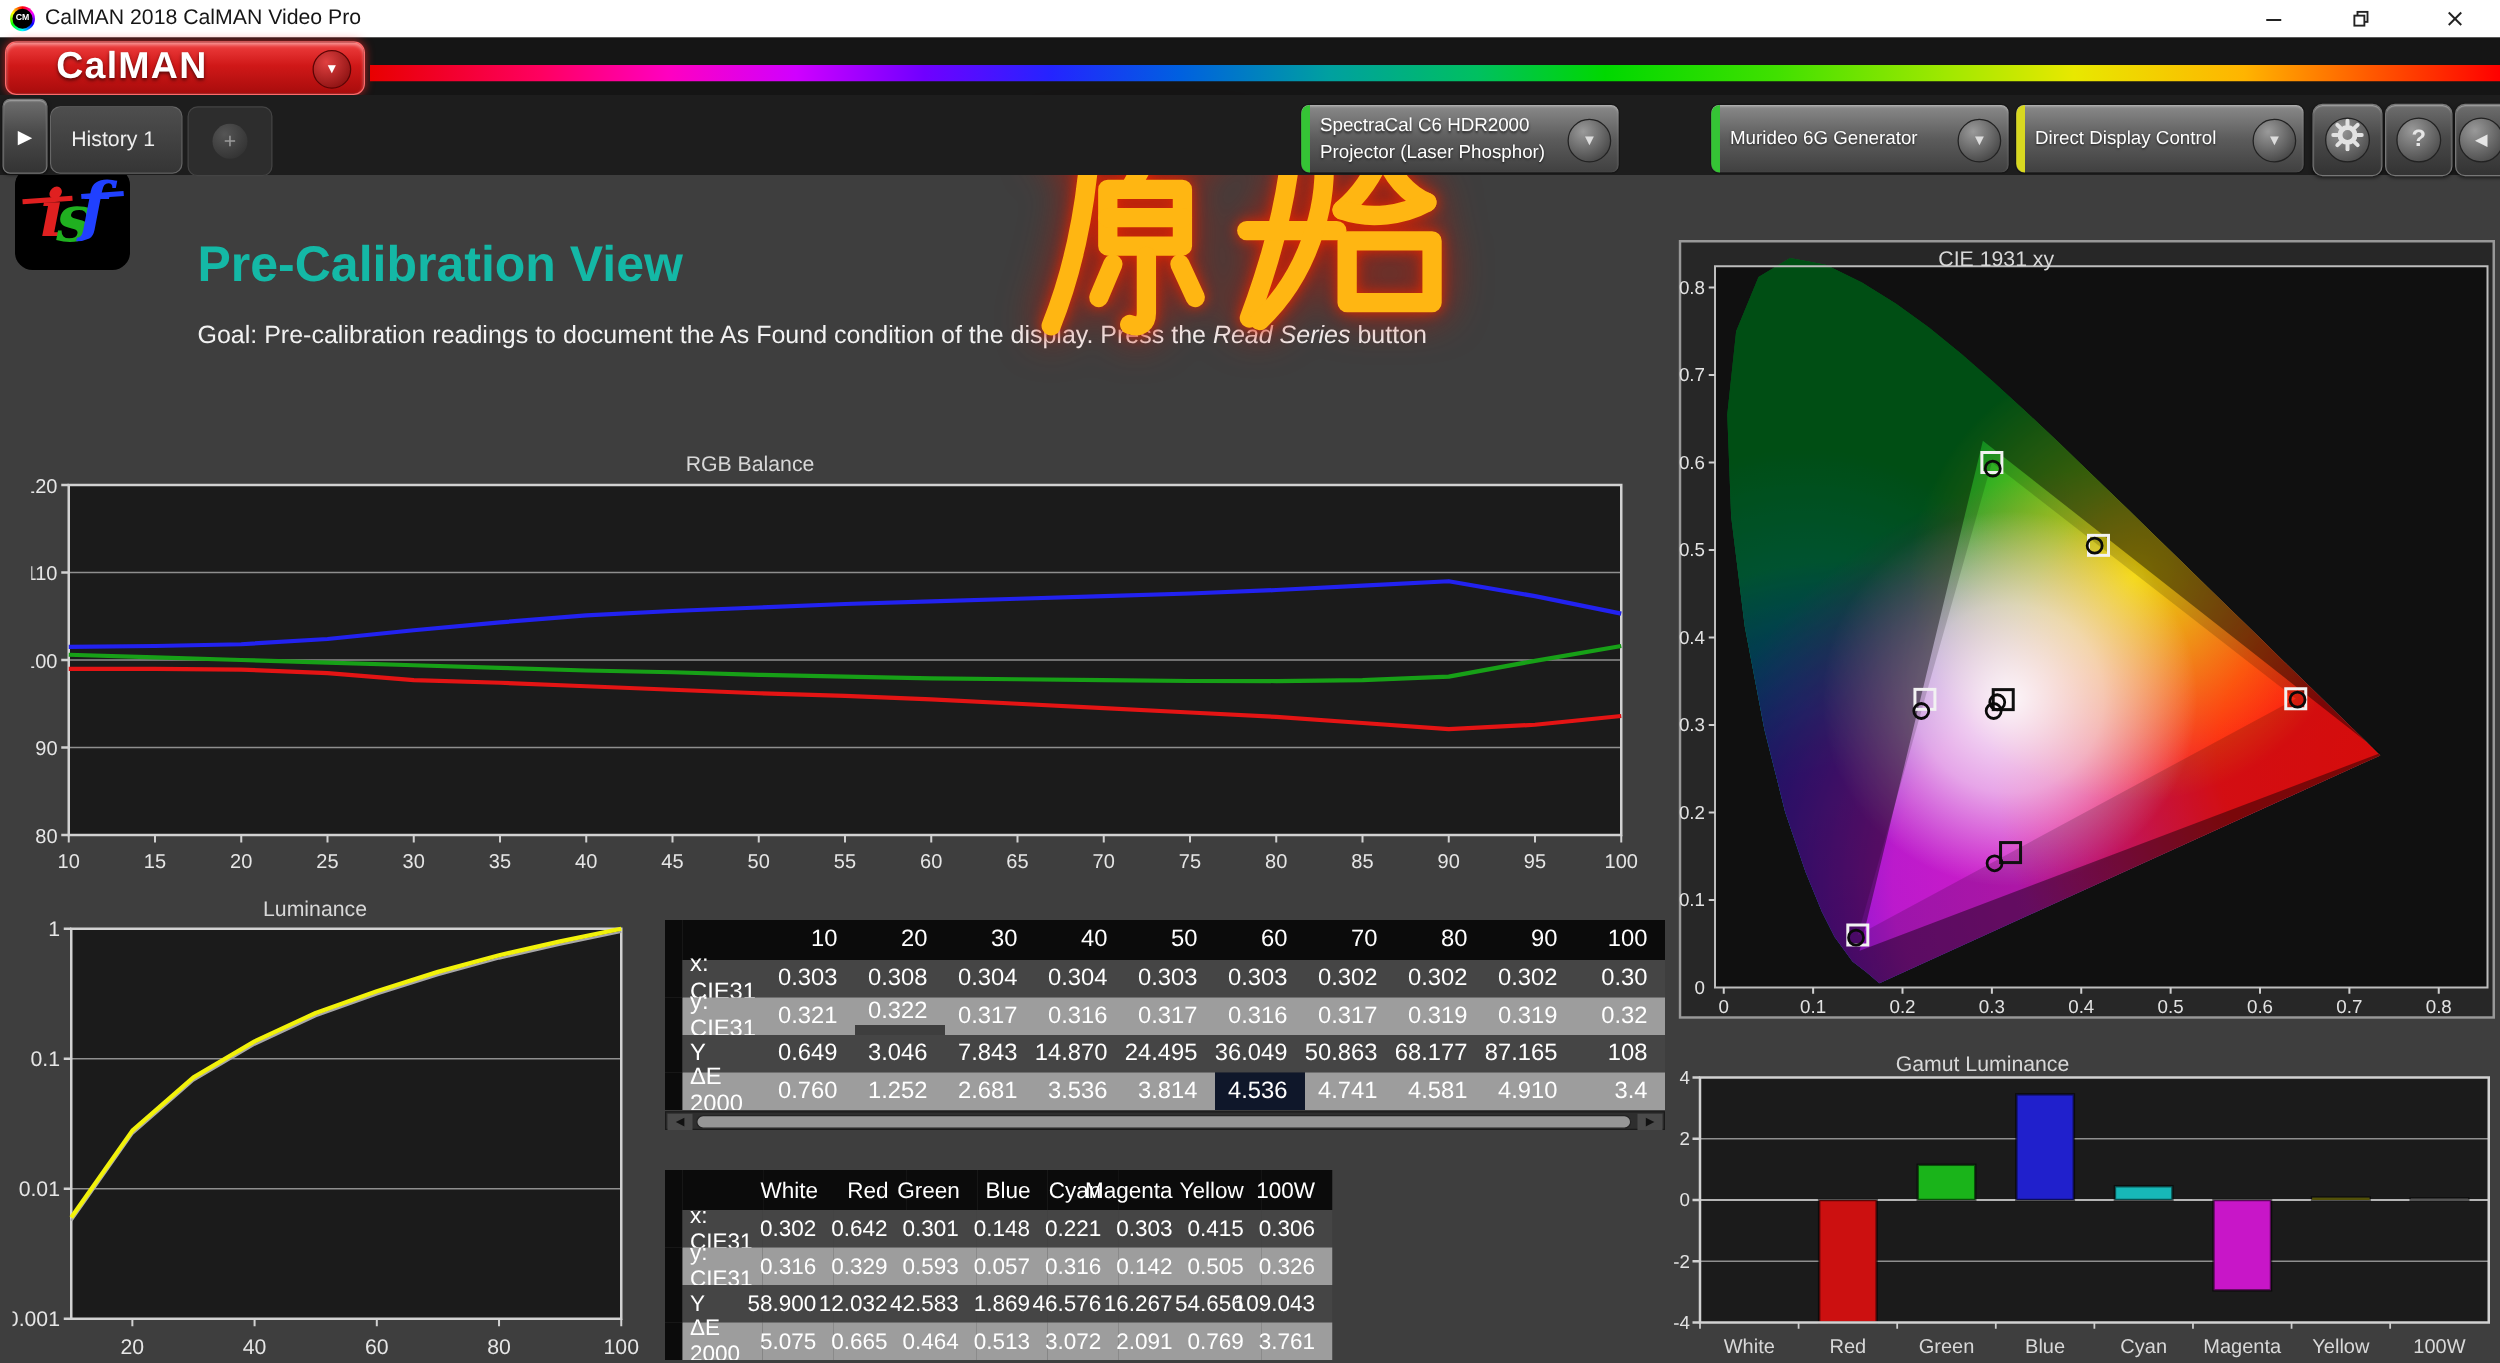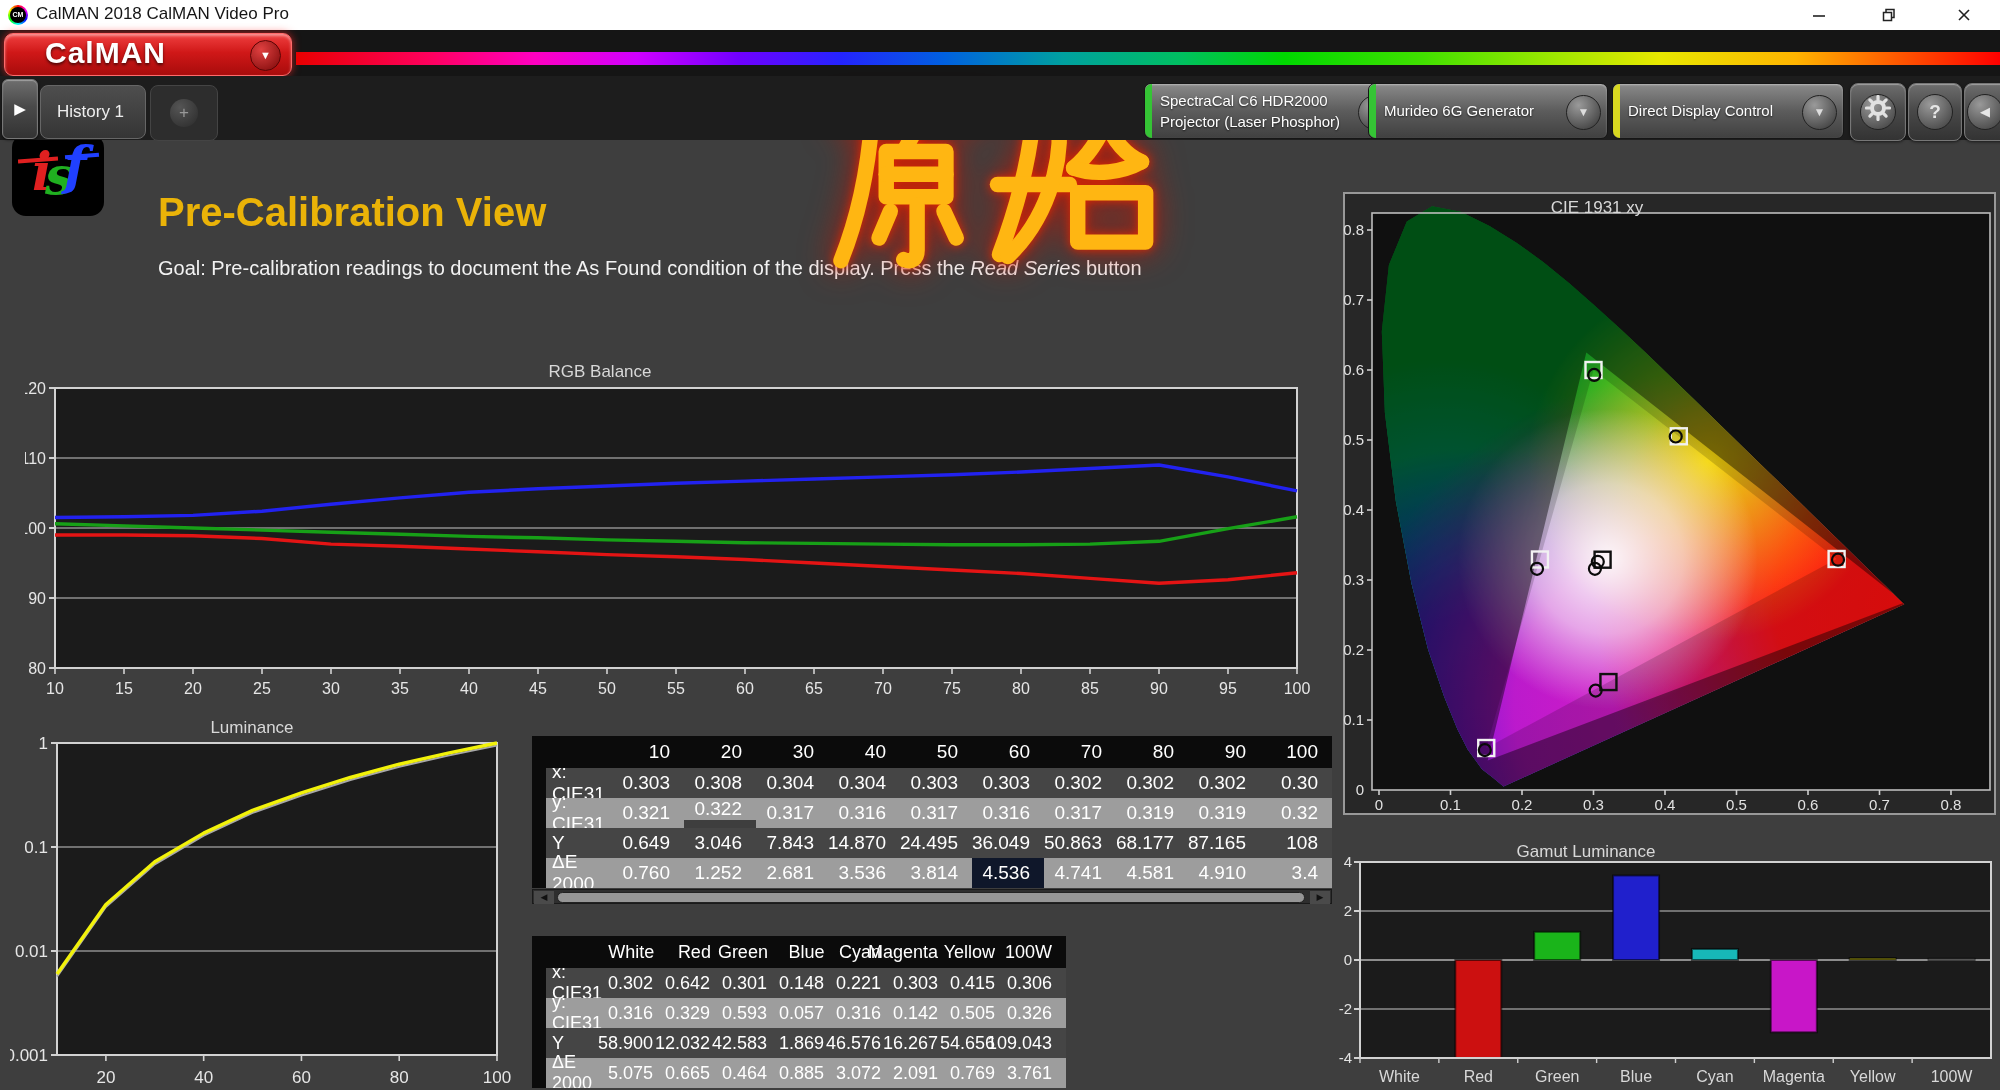--- a/index.html
+++ b/index.html
@@ -50,21 +50,21 @@
           color:#ddd;font-size:12px;text-align:center;line-height:33px;}
   .utilbtn{top:7px;height:56px;border-radius:8px;display:flex;align-items:center;justify-content:center;}
   .utilknob{width:34px;height:34px;border-radius:50%;background:radial-gradient(circle at 35% 28%,#999,#3a3a3a);
           border:1px solid #222;color:#e6e6e6;font-size:19px;font-weight:bold;text-align:center;line-height:34px;}
   
   #isf-logo{left:12px;top:134px;width:92px;height:82px;background:#000;border-radius:14px;z-index:4;
           font-family:"DejaVu Serif","Liberation Serif",serif;font-style:italic;font-weight:bold;}
   #isf-logo .l{position:absolute;font-size:52px;line-height:52px;}
   #isf-line-r{position:absolute;left:6px;top:24px;width:40px;height:4px;background:#e02020;transform:rotate(-4deg);}
   #isf-line-b{position:absolute;right:5px;top:20px;width:34px;height:4px;background:#2040ff;transform:rotate(-4deg);}
-  #page-title{left:158px;top:190px;font-size:40px;font-weight:bold;color:#eab308;z-index:4;}
+  #page-title{left:158px;top:190px;font-size:40px;font-weight:bold;color:#14b8a6;z-index:4;}
   #goal{left:158px;top:253px;font-size:20px;color:#f2f2f2;line-height:31px;z-index:4;width:1180px;}
   #watermark{left:828px;top:98px;z-index:5;
      filter:drop-shadow(0 0 5px rgba(230,40,0,.95)) drop-shadow(0 0 16px rgba(200,20,0,.8));}
   .srtext{position:absolute;width:1px;height:1px;overflow:hidden;opacity:0;}
   
   .chart-title{position:absolute;color:#d8d8d8;font-size:17px;text-align:center;z-index:3;}
   #cie-panel{left:1343px;top:192px;width:653px;height:623px;background:#272727;border:2px solid #989898;
              box-sizing:border-box;}
   
   .tbl{position:absolute;color:#fff;}
@@ -116,21 +116,21 @@
   <div class="abs raised" id="tab-expander">
     <span>▶</span>
   </div>
   <div class="abs" id="tab-history">
     <span>History 1</span>
   </div>
   <div class="abs" id="tab-add">
     <div>+</div>
   </div>
 
-  <div class="abs devbtn" style="left:1144px;width:256px">
+  <div class="abs devbtn" style="left:1040px;width:256px">
     <div class="devstripe" style="background: rgb(53, 196, 53);"></div>
     <div class="devtext" style="top:7px">SpectraCal C6 HDR2000</div>
     <div class="devtext" style="top:28px">Projector (Laser Phosphor)</div>
     <div class="devknob">▼</div>
   </div>
   <div class="abs devbtn" style="left:1368px;width:240px">
     <div class="devstripe" style="background: rgb(53, 196, 53);"></div>
     <div class="devtext" style="top:17px">Murideo 6G Generator</div>
     <div class="devknob">▼</div>
   </div>
@@ -549,19 +549,19 @@
       <div class="tcell " style="width: 57px; height: 30px; font-size: 18px; background: rgb(69, 69, 69);">16.267</div>
       <div class="tcell " style="width: 57px; height: 30px; font-size: 18px; background: rgb(69, 69, 69);">54.656</div>
       <div class="tcell " style="width: 57px; height: 30px; font-size: 18px; background: rgb(69, 69, 69);">109.043</div>
     </div>
     <div class="trow">
       <div class="tcell tblack" style="width: 12px; height: 30px; font-size: 18px;"></div>
       <div class="tcell tlabel" style="width: 66px; height: 30px; font-size: 18px; background: rgb(157, 157, 157);">ΔE 2000</div>
       <div class="tcell " style="width: 57px; height: 30px; font-size: 18px; background: rgb(157, 157, 157);">5.075</div>
       <div class="tcell " style="width: 57px; height: 30px; font-size: 18px; background: rgb(157, 157, 157);">0.665</div>
       <div class="tcell " style="width: 57px; height: 30px; font-size: 18px; background: rgb(157, 157, 157);">0.464</div>
-      <div class="tcell " style="width: 57px; height: 30px; font-size: 18px; background: rgb(157, 157, 157);">0.885</div>
+      <div class="tcell " style="width: 57px; height: 30px; font-size: 18px; background: rgb(157, 157, 157);">0.513</div>
       <div class="tcell " style="width: 57px; height: 30px; font-size: 18px; background: rgb(157, 157, 157);">3.072</div>
       <div class="tcell " style="width: 57px; height: 30px; font-size: 18px; background: rgb(157, 157, 157);">2.091</div>
       <div class="tcell " style="width: 57px; height: 30px; font-size: 18px; background: rgb(157, 157, 157);">0.769</div>
       <div class="tcell " style="width: 57px; height: 30px; font-size: 18px; background: rgb(157, 157, 157);">3.761</div>
     </div>
   </div>
 
 </body></html>

